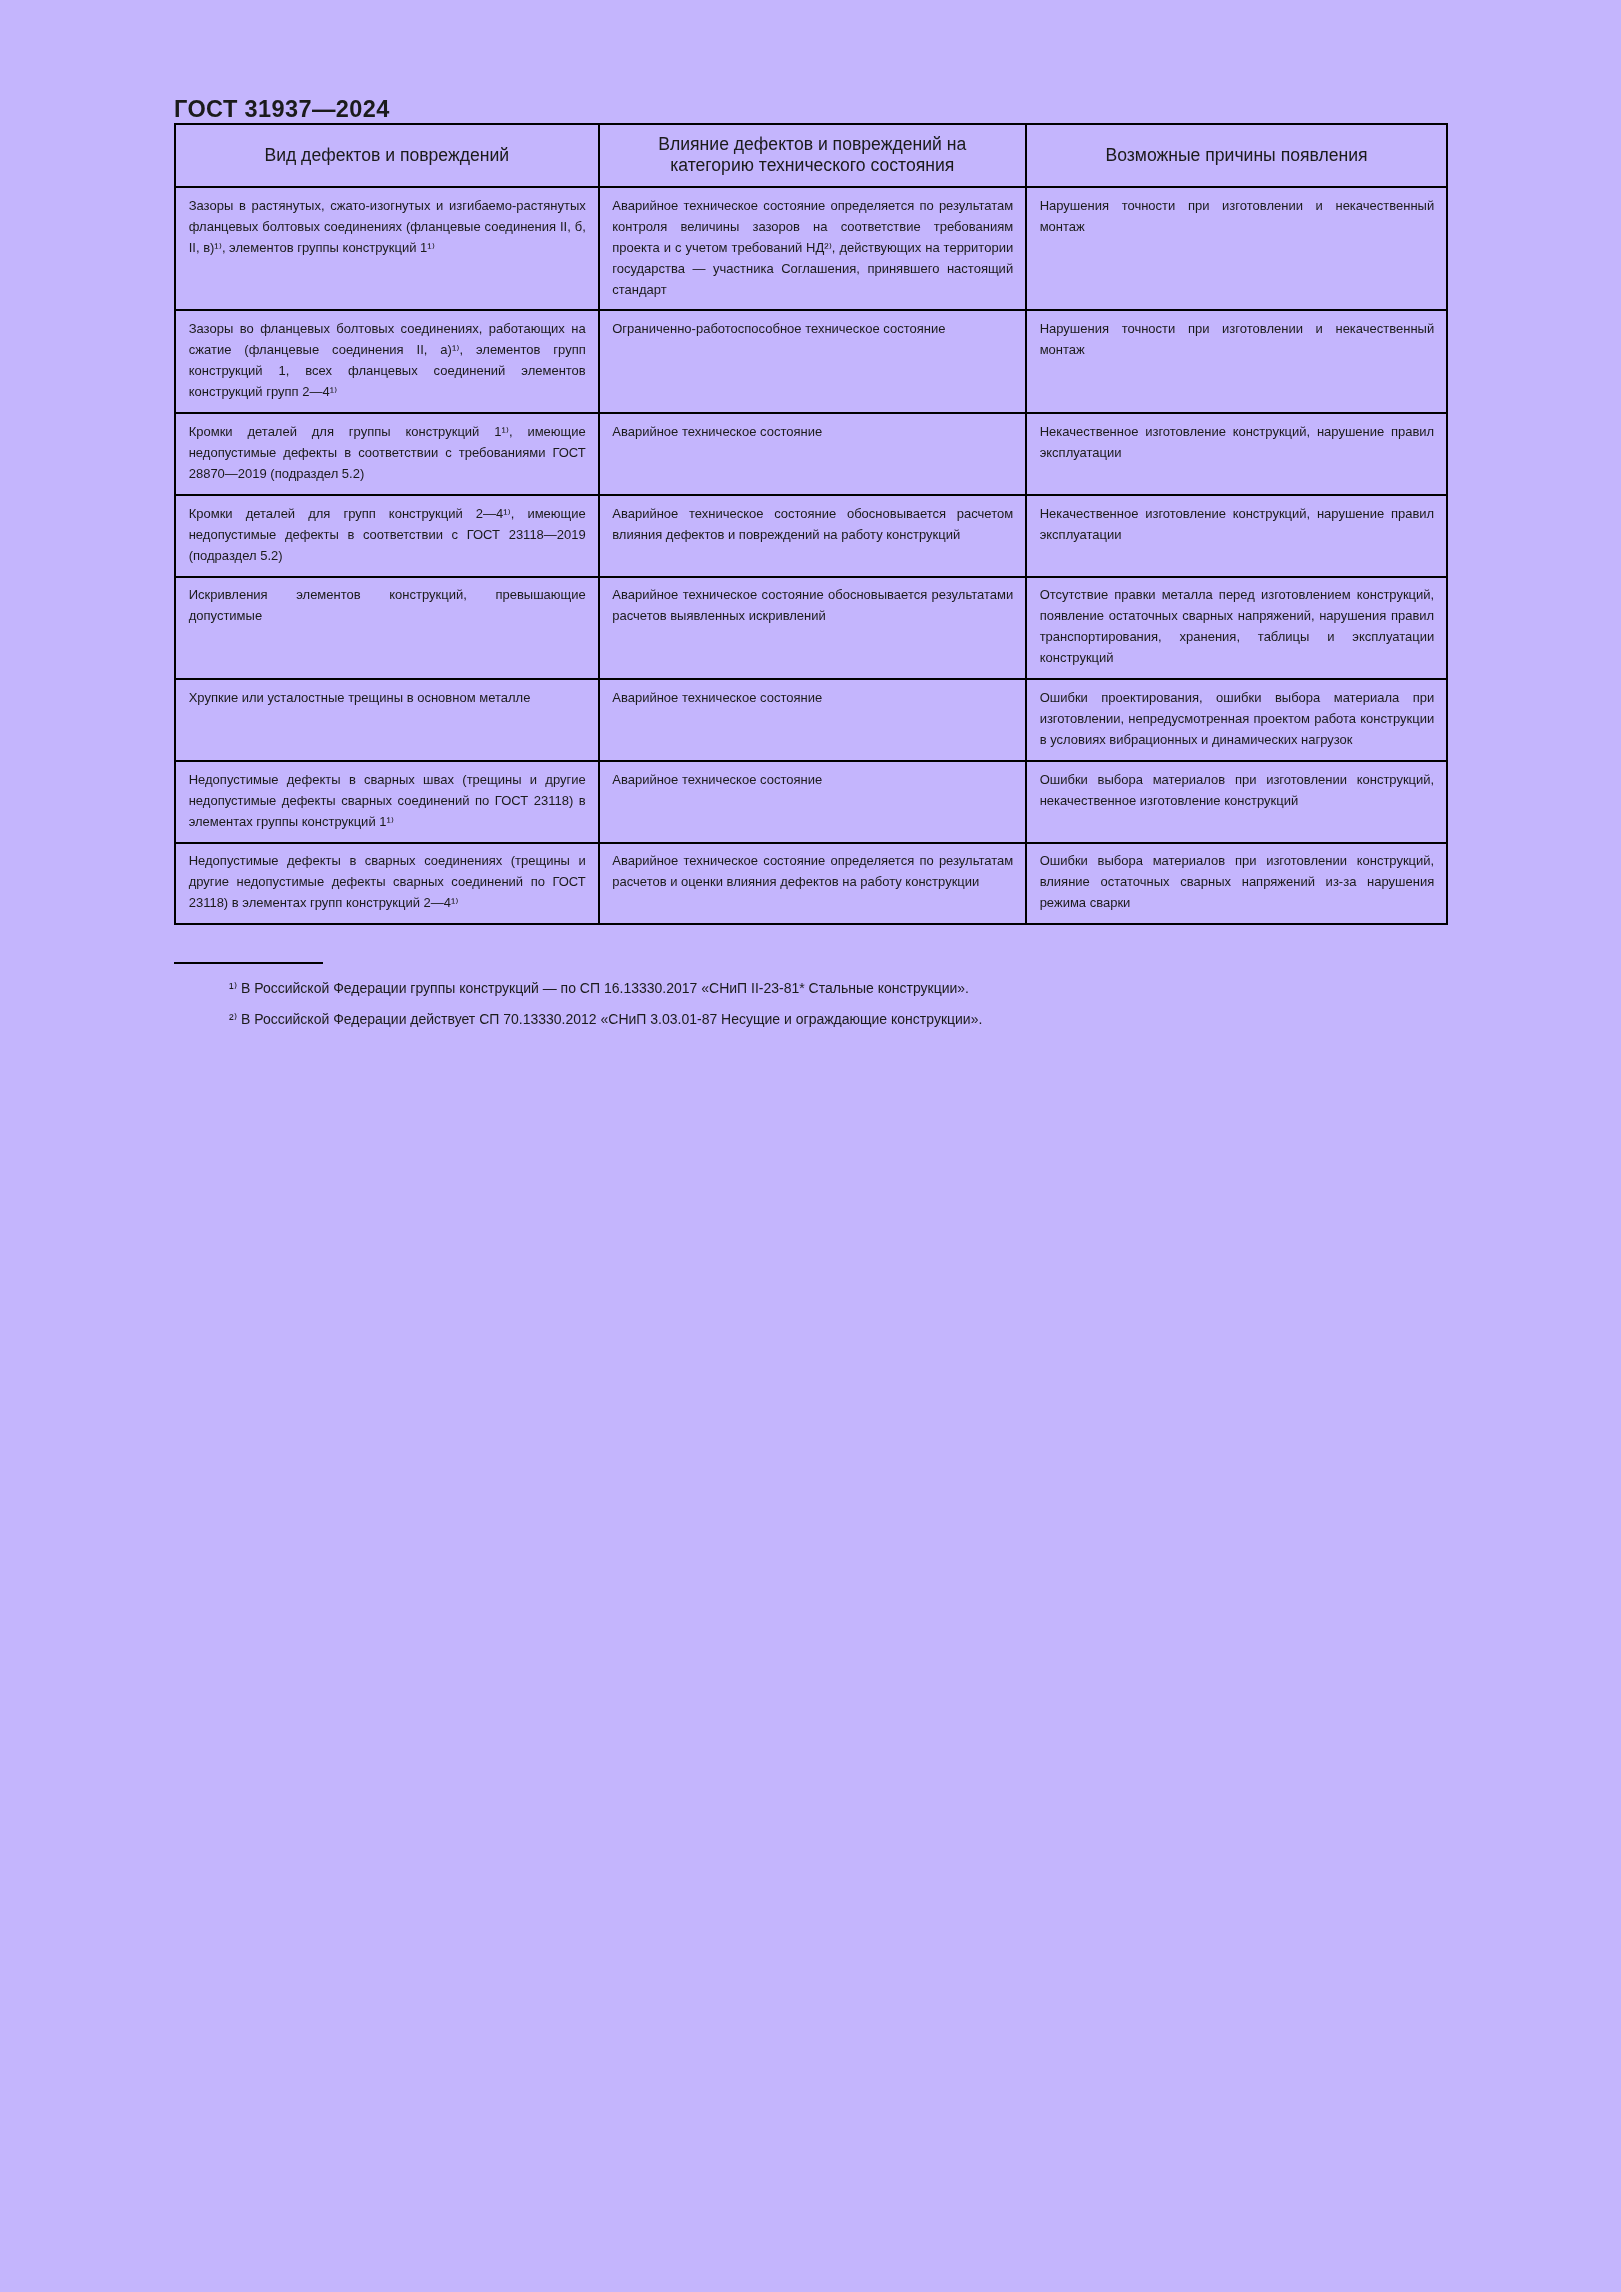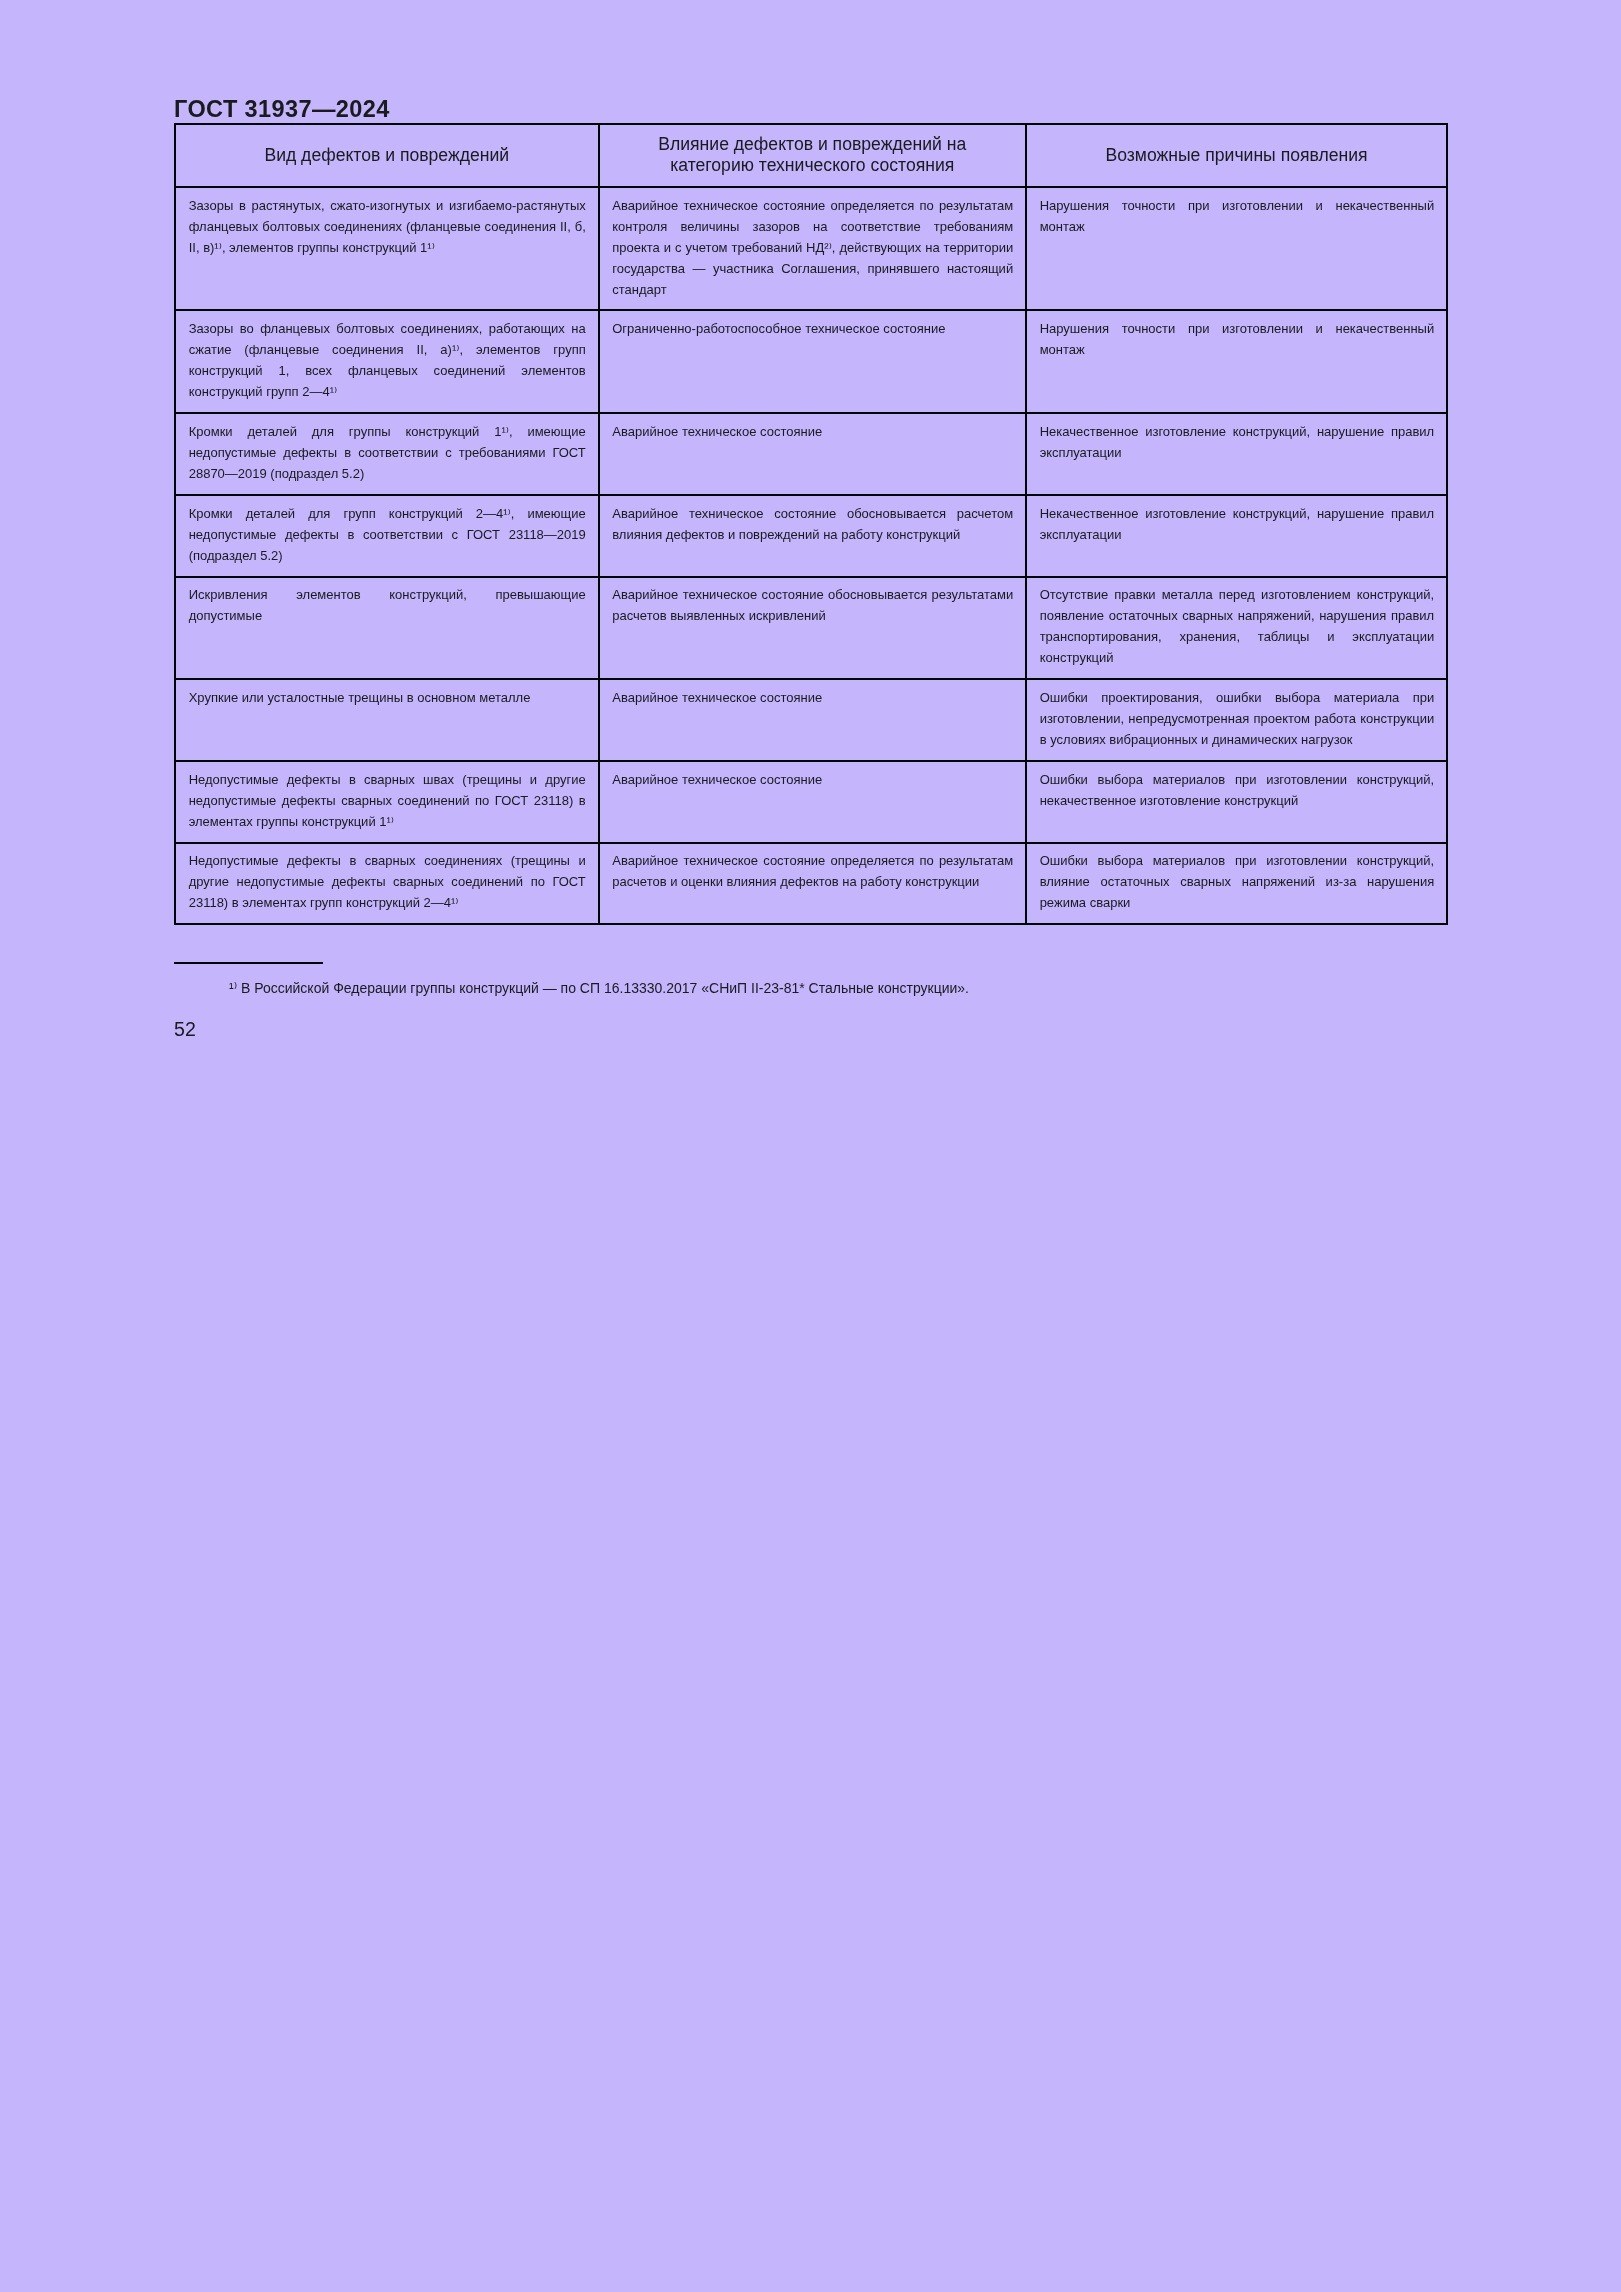--- a/index.html
+++ b/index.html
@@ -136,19 +136,19 @@
           <td>Недопустимые дефекты в сварных соединениях (трещины и другие недопустимые дефекты сварных соединений по ГОСТ 23118) в элементах групп конструкций 2—4¹⁾</td>
           <td>Аварийное техническое состояние определяется по результатам расчетов и оценки влияния дефектов на работу конструкции</td>
           <td>Ошибки выбора материалов при изготовлении конструкций, влияние остаточных сварных напряжений из-за нарушения режима сварки</td>
         </tr>
       </tbody>
     </table>
 
     <div class="footnotes">
       <div class="footnote-rule"></div>
       <p class="footnote">¹⁾ В Российской Федерации группы конструкций — по СП 16.13330.2017 «СНиП II-23-81* Стальные конструкции».</p>
+      <p class="footnote">²⁾ В Российской Федерации действует СП 70.13330.2012 «СНиП 3.03.01-87 Несущие и ограждающие конструкции».</p>
     </div>
 
-    <div class="page-number">52</div>
 
   </div>
 </div>
 
 
 </body></html>

